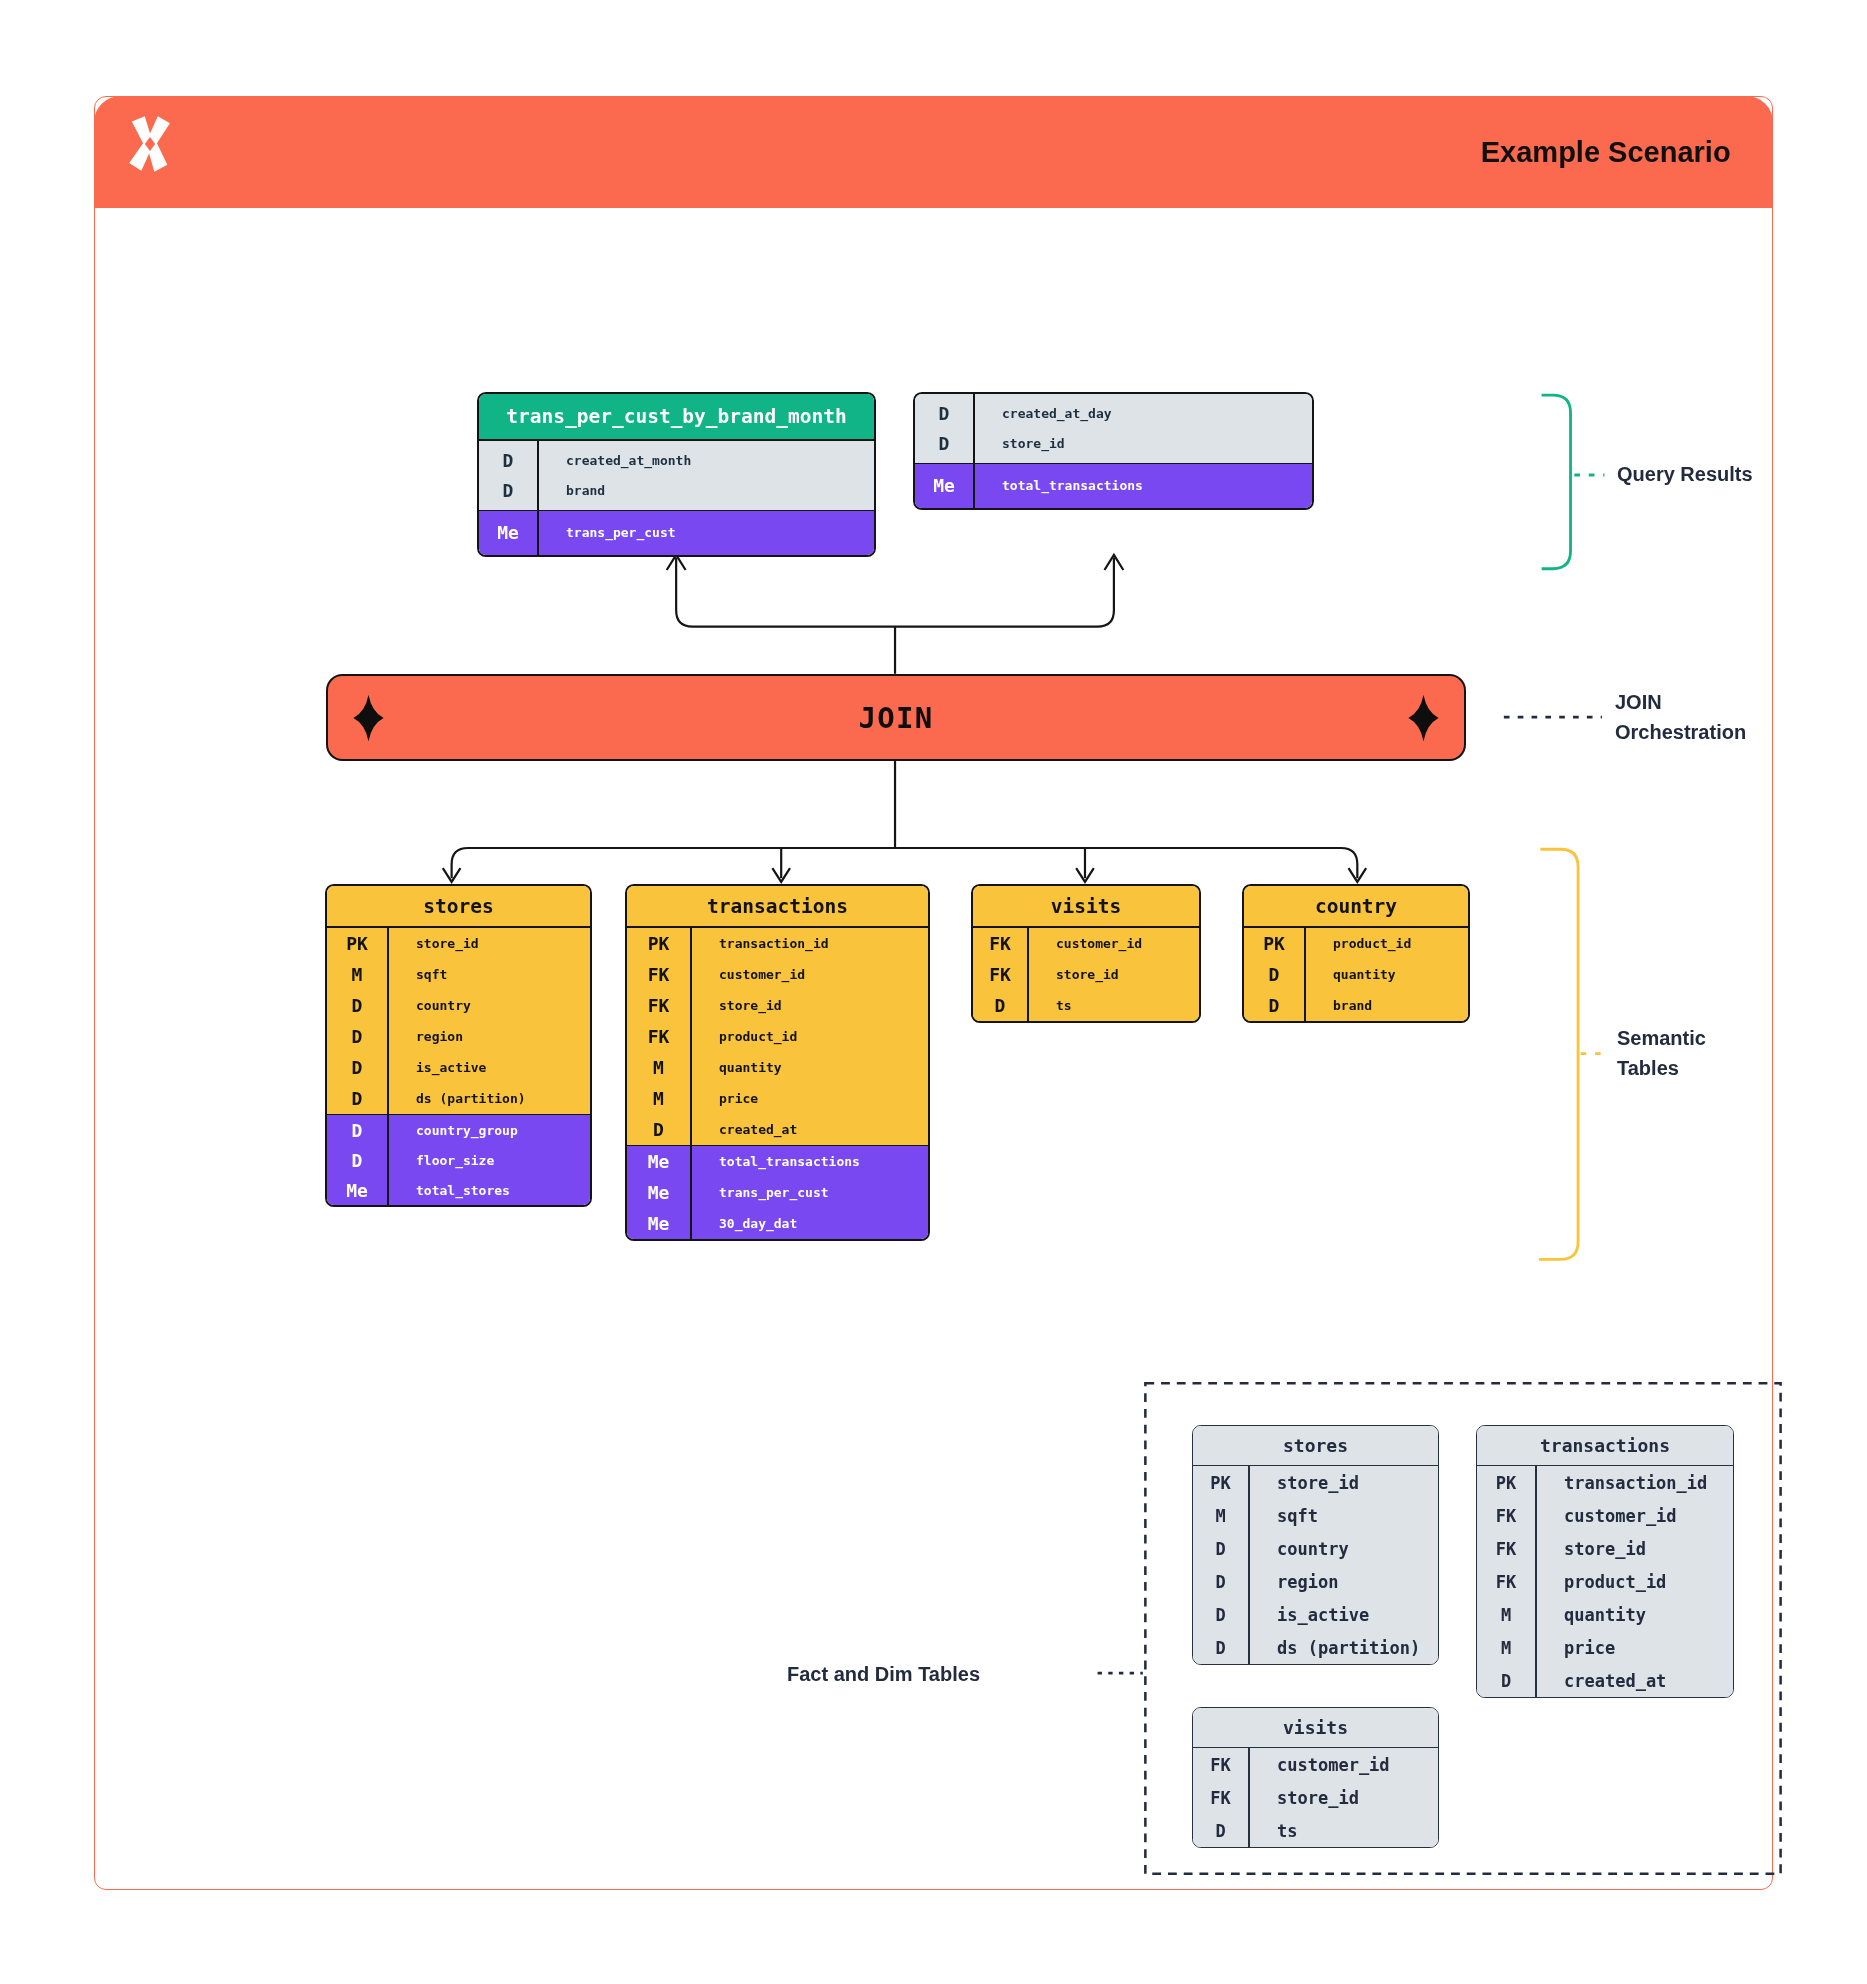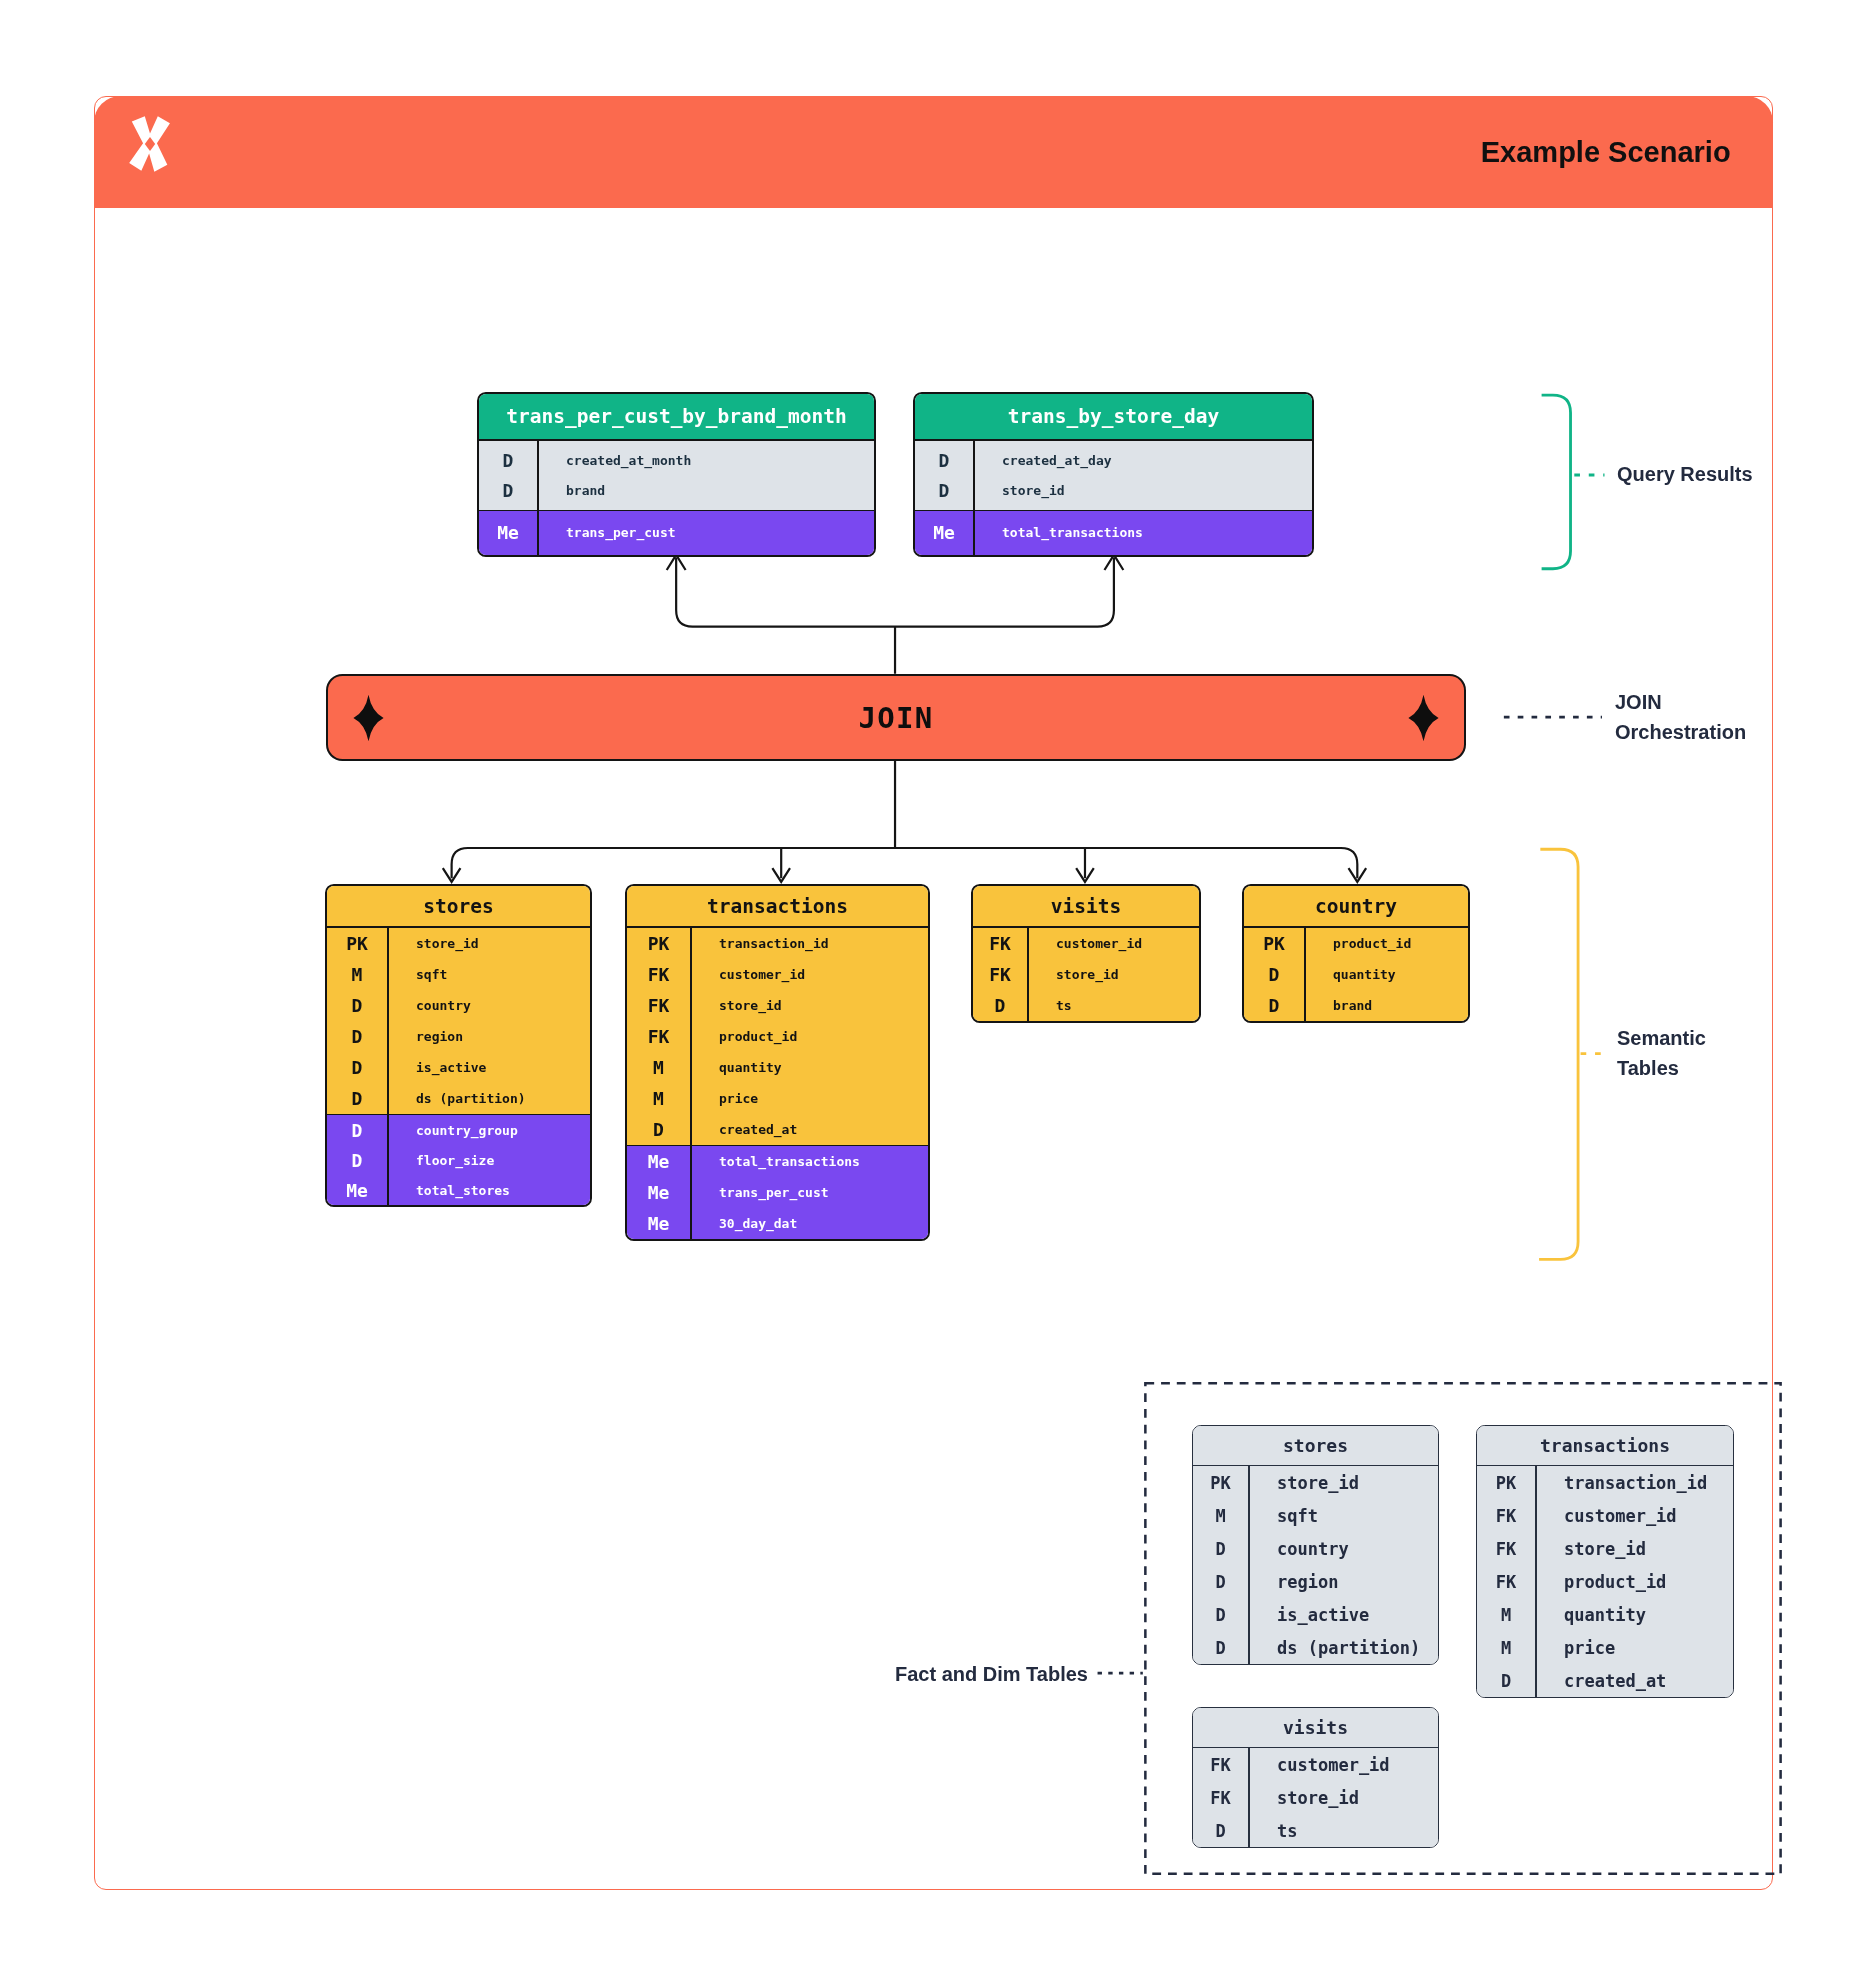--- a/index.html
+++ b/index.html
@@ -66,21 +66,21 @@
   .sparkle{position:absolute;top:50%;transform:translateY(-50%)}
   .sparkle.left{left:24px}
   .sparkle.right{right:24px}
 
   
   .side-label{position:absolute;font-family:"Liberation Sans",sans-serif;font-weight:700;
       font-size:20px;line-height:30px;color:var(--navy);white-space:nowrap}
   #lbl-query{left:1522px;top:362px}
   #lbl-join{left:1520px;top:590px}
   #lbl-sem{left:1522px;top:926px}
-  #lbl-factdim{left:692px;top:1562px;width:301px;text-align:right}
+  #lbl-factdim{left:692px;top:1562px;width:301px;text-align:left}
 
   
   .legend{position:absolute;left:235px;top:1581px}
   .legend-item{display:flex;align-items:center;margin-bottom:14.5px;height:17.6px}
   .chip{width:17px;height:17px;border-radius:1.9px;flex:0 0 17px}
   .c-green{background:var(--green)} .c-purple{background:var(--purple)}
   .c-yellow{background:var(--yellow)} .c-gray{background:var(--tgray)}
   .legend-label{margin-left:24px;font-weight:700;font-size:19.5px;color:var(--navy);white-space:nowrap}
 </style>
 </head>
@@ -146,21 +146,20 @@
           </div>
         </div>
         <div class="er-section er-mets">
           <div class="er-row">
             <span class="er-key">Me</span>
             <span class="er-name">trans_per_cust</span>
           </div>
         </div>
       </div>
     <div id="q2" class="er t-green">
-        <div class="er-header">trans_by_store_day</div>
         <div class="er-section er-dims">
           <div class="er-row">
             <span class="er-key">D</span>
             <span class="er-name">created_at_day</span>
           </div>
           <div class="er-row">
             <span class="er-key">D</span>
             <span class="er-name">store_id</span>
           </div>
         </div>

